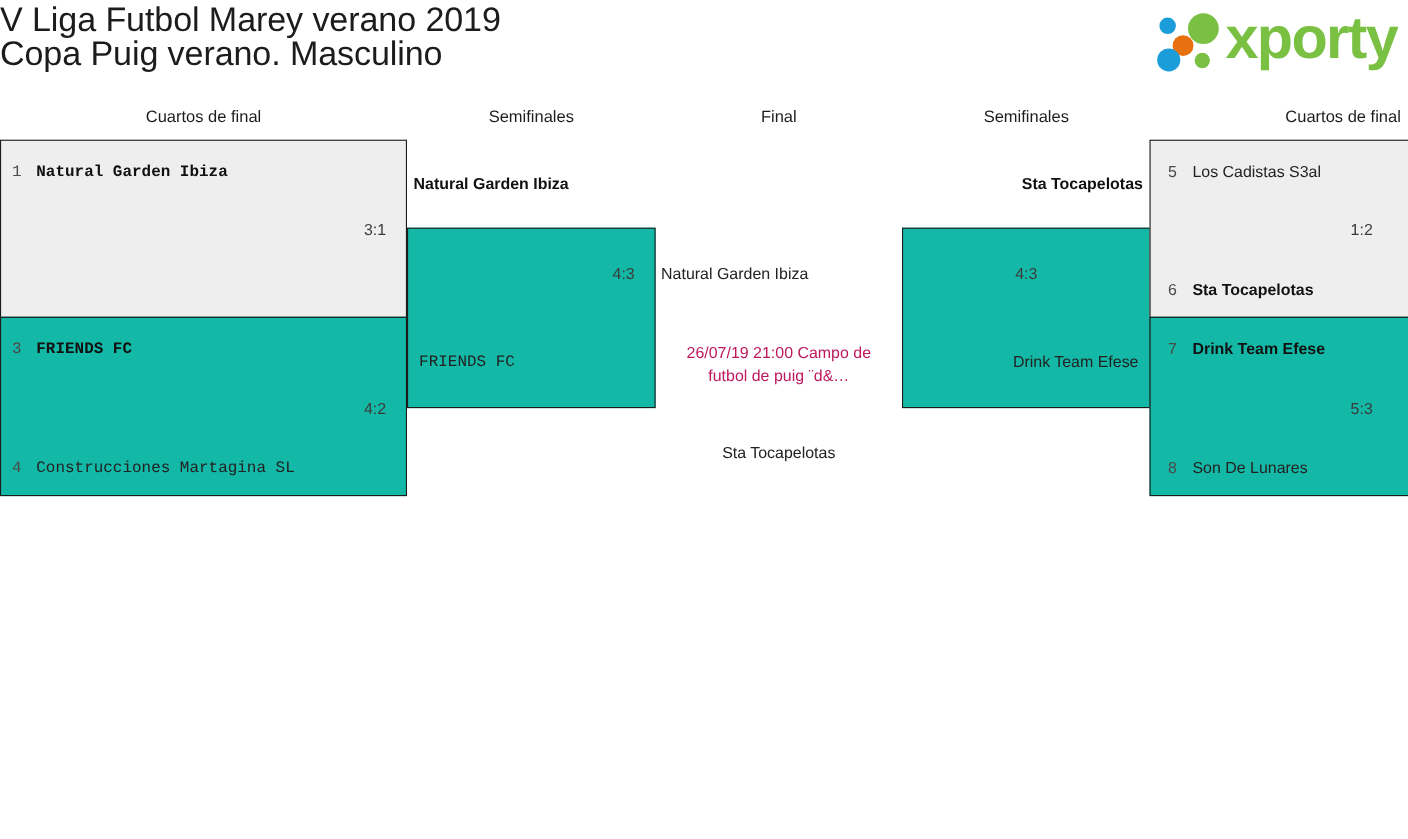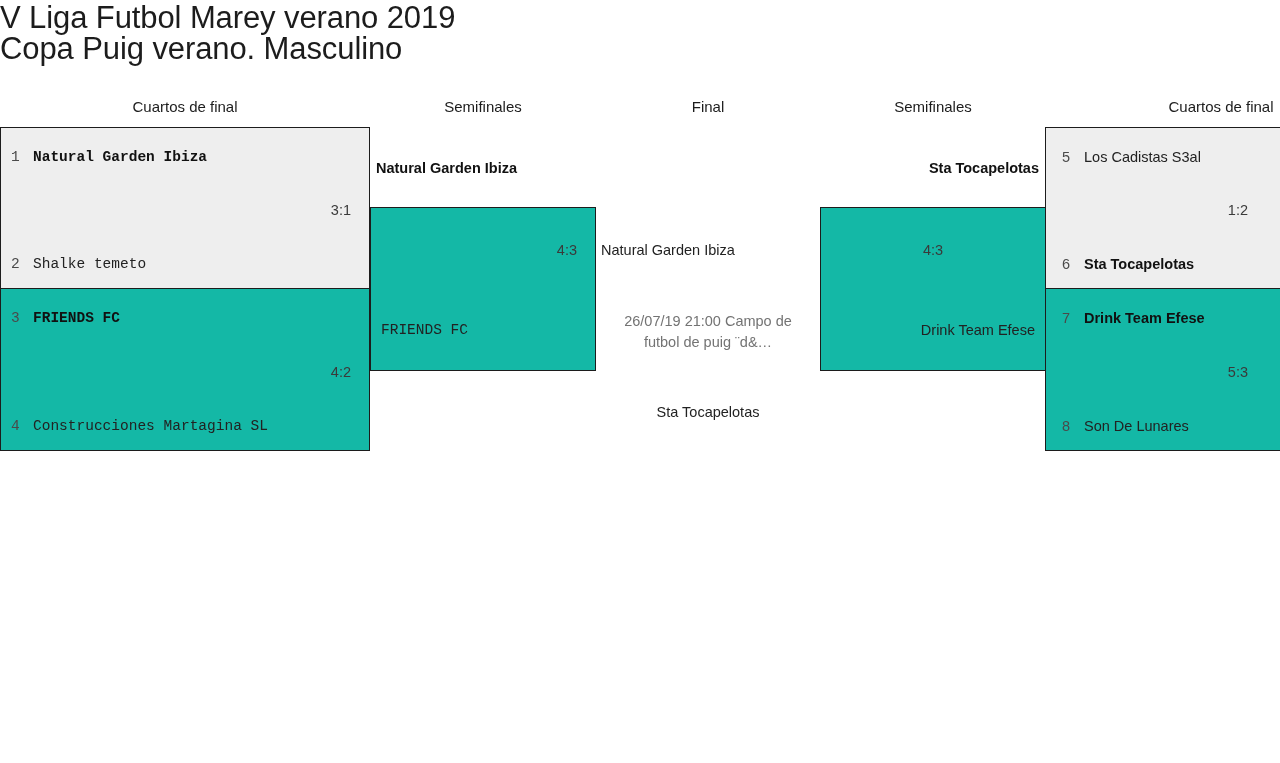--- a/index.html
+++ b/index.html
@@ -129,53 +129,60 @@
     white-space: nowrap;
     color: #222222;
   }
   .float-label.bold { font-weight: 700; color: #111111; }
   .float-label.right-al { text-align: right; }
 
   .final-meta {
     position: absolute;
     font-size: 14.5px;
     line-height: 21px;
-    color: #737373;
+    color: #be185d;
     text-align: center;
   }
 </style>
 </head>
 <body>
 
 <div id="header">
 
   <div id="title-block">
     <span id="title-line1">V Liga Futbol Marey verano 2019</span>
     <span id="title-line2">Copa Puig verano. Masculino</span>
   </div>
 
+  <div id="logo">
+    <div id="logo-dots">
+      <span class="dot" style="left:2px; top:6px; width:15px; height:15px; background:#1b9dd9;"></span>
+      <span class="dot" style="left:14px; top:22px; width:19px; height:19px; background:#e8700f;"></span>
+      <span class="dot" style="left:0px; top:34px; width:21px; height:21px; background:#1b9dd9;"></span>
+      <span class="dot" style="left:28px; top:2px; width:28px; height:28px; background:#7ac143;"></span>
+      <span class="dot" style="left:34px; top:38px; width:14px; height:14px; background:#7ac143;"></span>
+    </div>
+    <div id="logo-wordmark">xporty</div>
+  </div>
 
 </div>
 
 <div id="bracket">
 
   <div class="round-header" style="left:85px; width:200px;">Cuartos de final</div>
   <div class="round-header" style="left:383px; width:200px;">Semifinales</div>
   <div class="round-header" style="left:608px; width:200px;">Final</div>
   <div class="round-header" style="left:833px; width:200px;">Semifinales</div>
   <div class="round-header" style="left:1121px; width:200px;">Cuartos de final</div>
 
   <div class="match-box shaded" style="left:0px; top:127px; width:370px; height:162px;">
     <div class="slot left winner" style="top:19px;">
       <span class="seed">1</span><span class="team">Natural Garden Ibiza</span>
     </div>
     <div class="score left-col" style="top:72px;">3:1</div>
-    <div class="slot left" style="top:126px;">
-      <span class="seed">2</span><span class="team">Shalke temeto</span>
-    </div>
   </div>
 
   <div class="match-box" style="left:0px; top:288px; width:370px; height:163px;">
     <div class="slot left winner" style="top:19px;">
       <span class="seed">3</span><span class="team">FRIENDS FC</span>
     </div>
     <div class="score left-col" style="top:73px;">4:2</div>
     <div class="slot left" style="top:127px;">
       <span class="seed">4</span><span class="team">Construcciones Martagina SL</span>
     </div>

